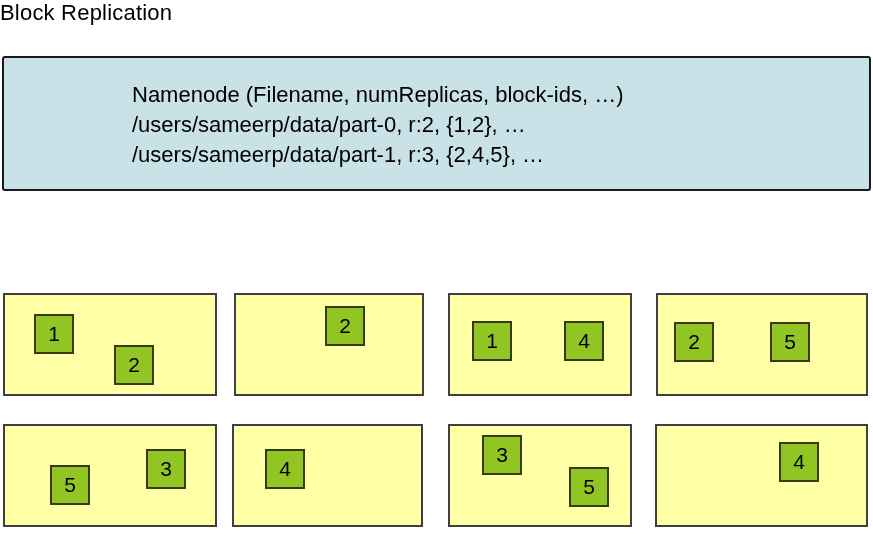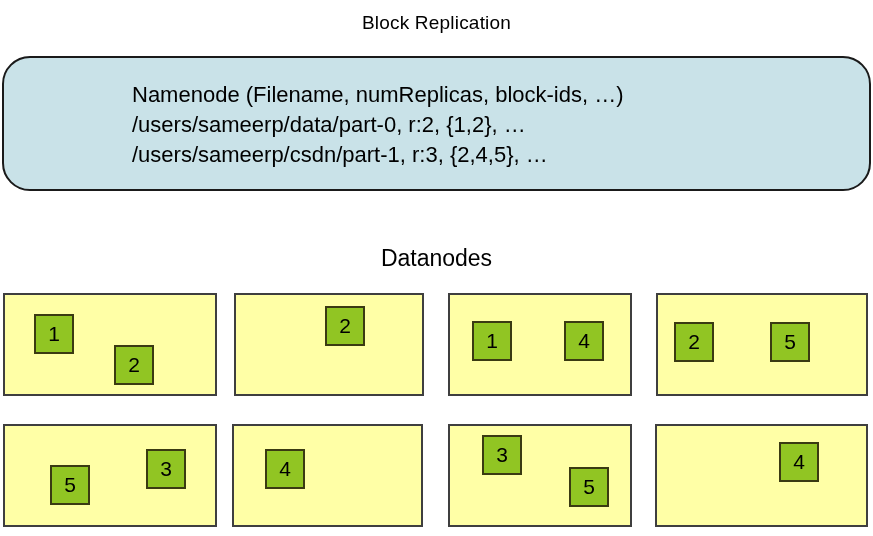--- a/index.html
+++ b/index.html
@@ -10,37 +10,37 @@
   }
   .stage {
     position: relative;
     width: 873px;
     height: 536px;
     background: #ffffff;
     overflow: hidden;
   }
   .title {
     position: absolute;
-    top: 12px;
+    top: 0;
     left: 0;
     width: 100%;
-    text-align: center;
-    font-size: 19px;
+    text-align: left;
+    font-size: 22px;
     color: var(--text, #000);
     letter-spacing: 0.2px;
   }
   .namenode {
     position: absolute;
     left: 2px;
     top: 56px;
     width: 865px;
     height: 131px;
     background: var(--namenode-fill, #c9e2e8);
     border: 2px solid var(--namenode-border, #1a1a1a);
-    border-radius: 28px;
+    border-radius: 3px;
   }
   .nn-lines {
     position: absolute;
     left: 128px;
     top: 22px;
     font-size: 22px;
     line-height: 30px;
     color: var(--text, #000);
     white-space: nowrap;
   }
@@ -87,25 +87,24 @@
 <body>
 
 <div class="stage">
 
   <div class="title">Block Replication</div>
 
   <div class="namenode">
     <div class="nn-lines">
       <div>Namenode (Filename, numReplicas, block-ids, …)</div>
       <div>/users/sameerp/data/part-0, r:2, {1,2}, …</div>
-      <div>/users/sameerp/csdn/part-1, r:3, {2,4,5}, …</div>
+      <div>/users/sameerp/data/part-1, r:3, {2,4,5}, …</div>
     </div>
   </div>
 
-  <div class="dn-title">Datanodes</div>
 
   <div id="datanodes">
       <div class="datanode" style="left: 3px; top: 293px; width: 214px; height: 103px;">
         <div class="block" style="left: 29px; top: 19px;">
           <span>1</span>
         </div>
         <div class="block" style="left: 109px; top: 50px;">
           <span>2</span>
         </div>
       </div>

